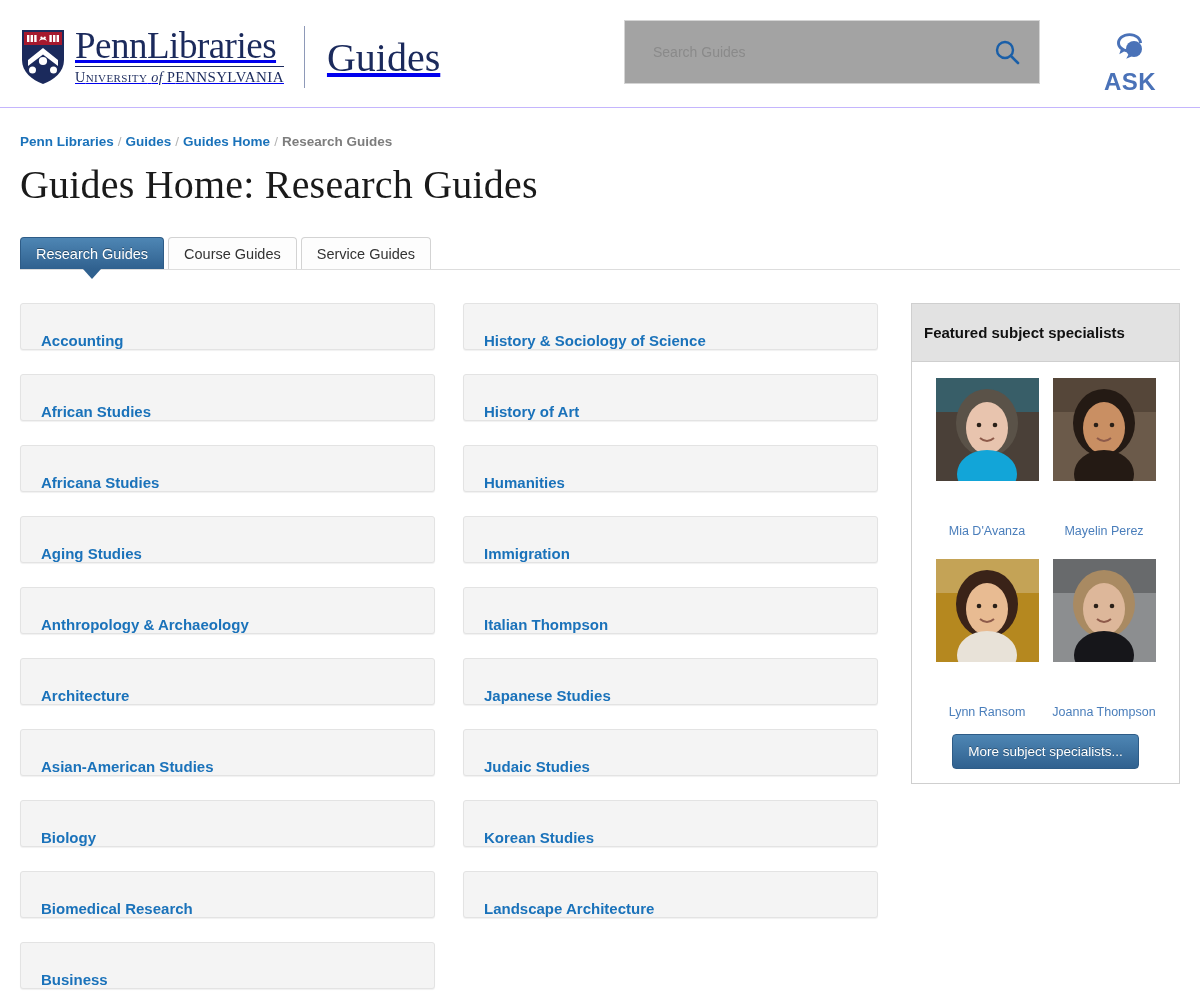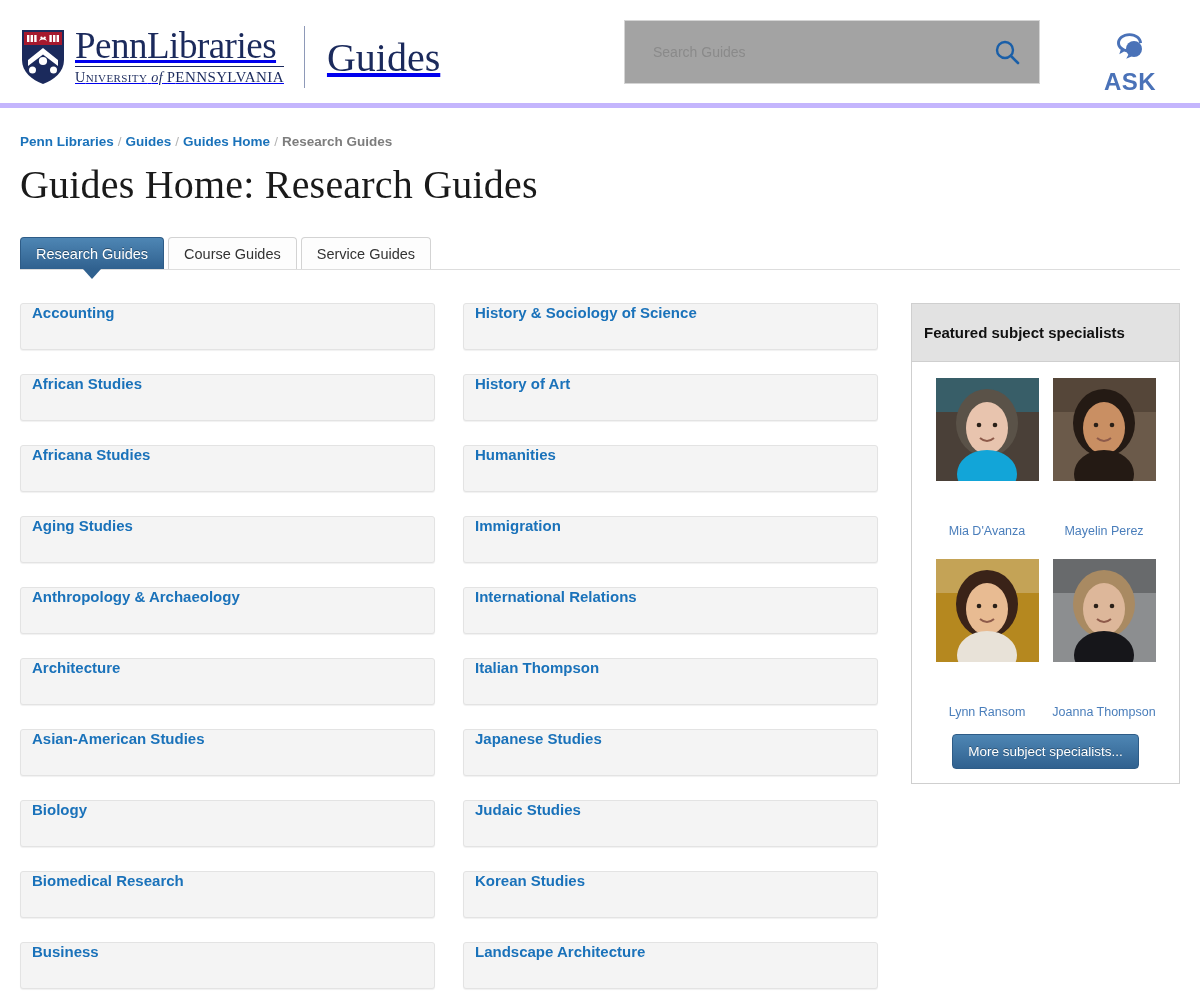--- a/index.html
+++ b/index.html
@@ -9,21 +9,21 @@
     overflow: hidden;
     background: #ffffff;
     font-family: "Liberation Sans", sans-serif;
     -webkit-font-smoothing: antialiased;
   }
 
   
   .site-header {
     position: relative;
     height: 108px;
-    border-bottom: 5px solid #c4b5fd;
+    border-bottom: 1px solid #c4b5fd;
     background: #fff;
   }
   .brand {
     position: absolute;
     left: 20px; top: 26px;
     display: flex;
     align-items: center;
   }
   .shield {
     width: 46px; height: 58px;
@@ -200,22 +200,22 @@
   }
   .guides-col { width: 415px; }
 
   .guide-card {
     height: 47px;
     background: #f4f4f4;
     border: 1px solid #e3e3e3;
     border-radius: 3px;
     box-shadow: 0 1px 1px rgba(0,0,0,0.06);
     display: flex;
-    align-items: flex-start;
-    padding: 0 11px;
+    align-items: flex-end;
+    padding: 0 20px;
     margin-bottom: 24px;
     cursor: pointer;
     text-decoration: none;
   }
   .guide-card-label {
     font-size: 15px;
     font-weight: bold;
     color: #1a72ba;
   }
 
@@ -399,23 +399,20 @@
           <span class="guide-card-label">History &amp; Sociology of Science</span>
         </a>
         <a href="#" class="guide-card">
           <span class="guide-card-label">History of Art</span>
         </a>
         <a href="#" class="guide-card">
           <span class="guide-card-label">Humanities</span>
         </a>
         <a href="#" class="guide-card">
           <span class="guide-card-label">Immigration</span>
-        </a>
-        <a href="#" class="guide-card">
-          <span class="guide-card-label">International Relations</span>
         </a>
         <a href="#" class="guide-card">
           <span class="guide-card-label">Italian Thompson</span>
         </a>
         <a href="#" class="guide-card">
           <span class="guide-card-label">Japanese Studies</span>
         </a>
         <a href="#" class="guide-card">
           <span class="guide-card-label">Judaic Studies</span>
         </a>

